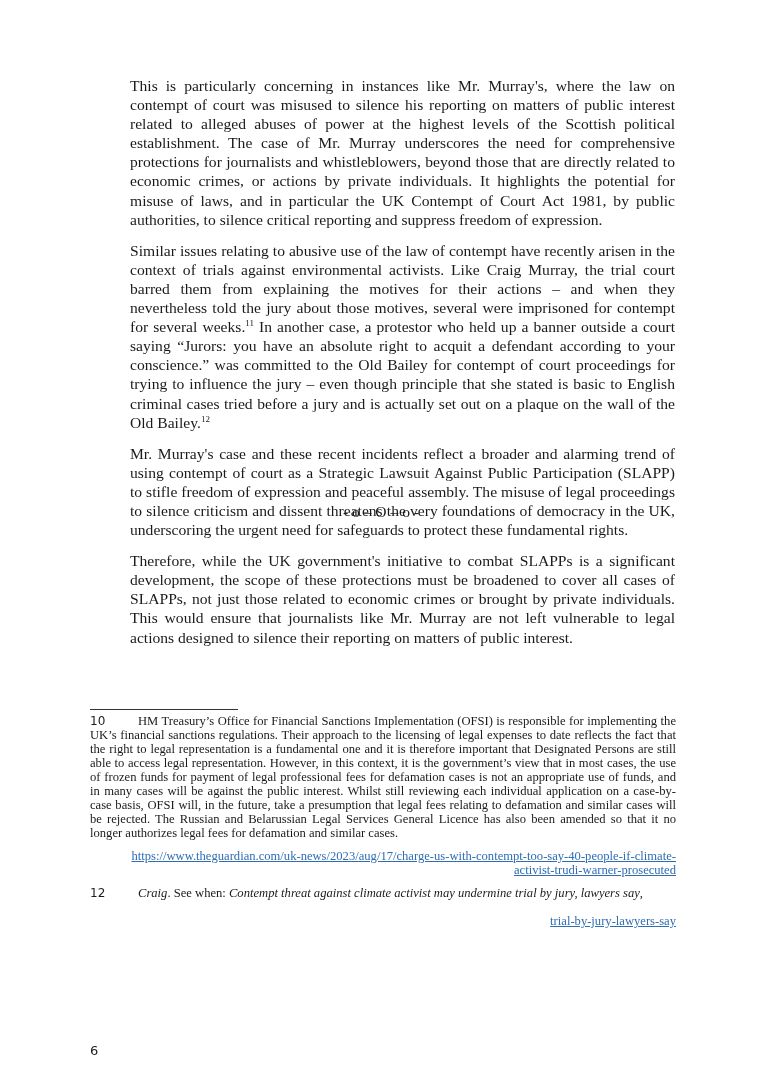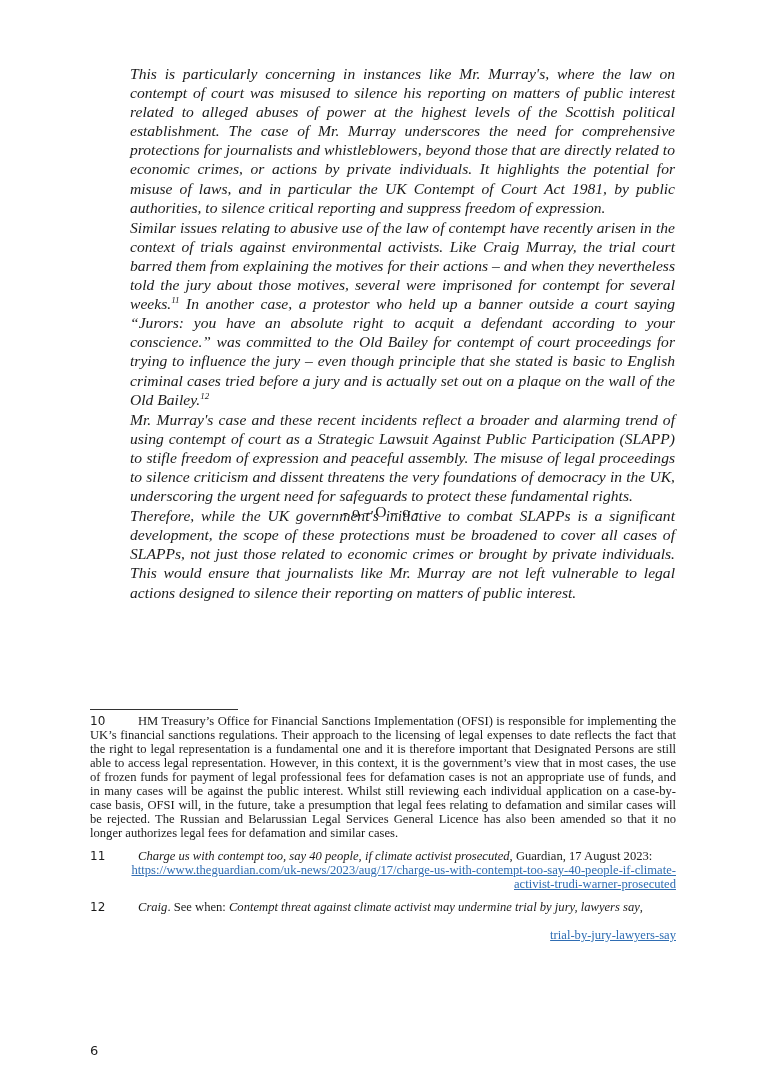--- a/index.html
+++ b/index.html
@@ -10,21 +10,21 @@
     position: absolute;
     left: 130px;
     top: 64px;
     width: 545px;
     font-family: "Liberation Serif", serif;
     font-size: 15.6px;
     line-height: 19.1px;
     color: #1a1a1a;
     text-align: justify;
   }
-  .body-text p { margin: 0 0 1px 0; font-style: italic; }
+  .body-text p { margin: 12px 0 1px 0; }
   sup { font-size: 9px; line-height: 0; vertical-align: 6px; }
 
   .ornament {
     position: absolute;
     left: 0; width: 762px;
     top: 503px;
     text-align: center;
     font-family: "Liberation Serif", serif;
     font-size: 15.6px;
     color: #1a1a1a;
@@ -94,23 +94,20 @@
   <div class="ornament">- o – O – o -</div>
 
   <div class="separator"></div>
 
   <div class="footnotes">
     <div class="footnote">
       <span class="fn-num">10</span><span>HM Treasury’s Office for Financial Sanctions Implementation (OFSI) is responsible for implementing the UK’s financial sanctions regulations. Their approach to the licensing of legal expenses to date reflects the fact that the right to legal representation is a fundamental one and it is therefore important that Designated Persons are still able to access legal representation. However, in this context, it is the government’s view that in most cases, the use of frozen funds for payment of legal professional fees for defamation cases is not an appropriate use of funds, and in many cases will be against the public interest. Whilst still reviewing each individual application on a case-by-case basis, OFSI will, in the future, take a presumption that legal fees relating to defamation and similar cases will be rejected. The Russian and Belarussian Legal Services General Licence has also been amended so that it no longer authorizes legal fees for defamation and similar cases.</span>
     </div>
 
     <div class="footnote">
-      <div>
-        <span class="fn-num">11</span><em>Charge us with contempt too, say 40 people, if climate activist prosecuted</em><span>, Guardian, 17 August 2023:</span>
-      </div>
       <div class="link-block">
         <a href="#"><span>https://www.theguardian.com/uk-news/2023/aug/17/charge-us-with-contempt-too-say-40-people-if-climate-</span><br><span>activist-trudi-warner-prosecuted</span></a>
       </div>
     </div>
 
     <div class="footnote">
       <div>
         <span class="fn-num">12</span><em>Craig</em><span>. See when: </span><em>Contempt threat against climate activist may undermine trial by jury, lawyers say</em><span>,</span>
       </div>
       <div class="link-block">

